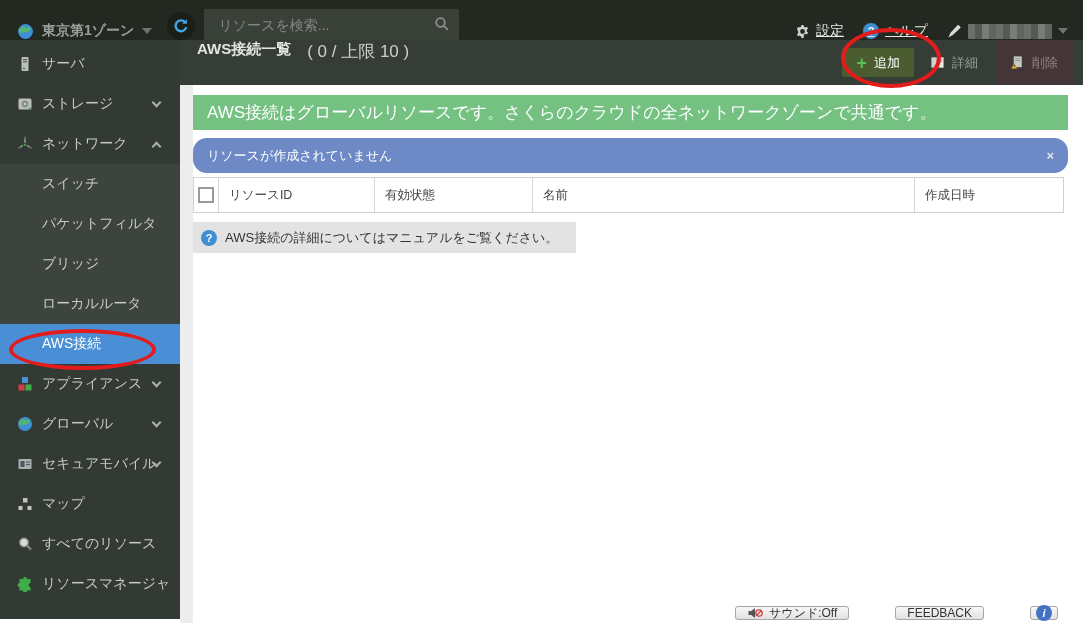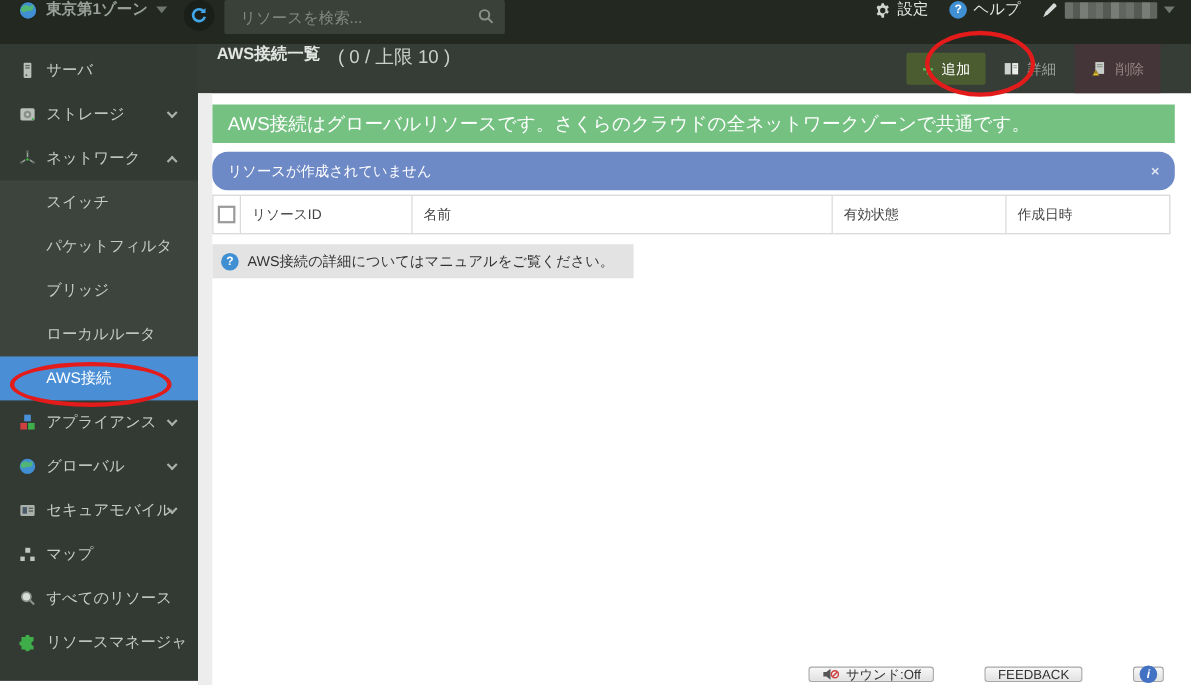--- a/index.html
+++ b/index.html
@@ -3,37 +3,37 @@
 <meta charset="utf-8">
 <style>
   * { box-sizing: border-box; }
   html,body { margin:0; padding:0; }
   body {
     width:1083px; height:623px; position:relative; overflow:hidden;
     background:#fff; font-family:"Liberation Sans","DejaVu Sans",sans-serif;
   }
   
   .topbar { position:absolute; top:0; left:0; width:1083px; height:40px;
-    background:#232821; display:flex; align-items:flex-start; z-index:5; }
+    background:#232821; display:flex; align-items:flex-end; z-index:5; }
   .zone { display:flex; align-items:center; gap:8px; padding:0 10px 0 17px;
     color:#9aa09b; font-weight:bold; font-size:14px; cursor:pointer; }
   .caret-down { width:0; height:0; border-left:5px solid transparent;
     border-right:5px solid transparent; border-top:6px solid #6f756f; }
   .refresh-btn { width:28px; height:28px; border-radius:50%; background:#1a1f1a;
     border:none; display:flex; align-items:center; justify-content:center;
     margin:0 9px 0 5px; cursor:pointer; padding:0; }
   .search { position:relative; width:255px; height:31px; background:#3a4138;
     border-radius:2px; display:flex; align-items:center; }
   .search input { flex:1; background:transparent; border:none; outline:none;
     color:#cfd3cf; font-size:14px; padding:0 32px 0 14px; width:100%; }
   .search input::placeholder { color:#828882; }
   .search .mag { position:absolute; right:9px; top:7px; }
   .tb-right { margin-left:auto; display:flex; align-items:center; gap:19px;
     padding-right:15px; color:#e6e9e6; font-size:14px; }
-  .tb-item { display:flex; align-items:center; gap:6px; cursor:pointer; }
+  .tb-item { display:flex; align-items:center; gap:6px; cursor:pointer;text-decoration:underline; }
   .qcircle { width:16px; height:16px; border-radius:50%; background:#3f8fd2;
     color:#fff; font-size:11px; font-weight:bold; display:flex;
     align-items:center; justify-content:center; }
   .masked { width:84px; height:15px; border-radius:1px;
     background:repeating-linear-gradient(90deg,#6b706b 0 7px,#555a55 7px 14px,
       #787d78 14px 21px,#60655f 21px 28px); }
   
   .sidebar { position:absolute; top:36px; left:0; width:180px; height:583px;
     background:#333a34; padding-top:8px; }
   .side-item { height:40px; display:flex; align-items:center; position:relative;
@@ -51,21 +51,21 @@
   .page-header { height:45px; background:#363d37; display:flex; align-items:flex-start; }
   .page-title { font-size:15px; color:#e2e5e2; margin:0 0 0 17px; font-weight:bold; }
   .count { color:#ccd0cc; font-size:17px; margin-left:16px; }
   .hbtns { margin-left:auto; display:flex; align-items:center; height:100%; }
   .hbtn { border:none; display:flex; align-items:center; gap:7px; font-size:13px;
     cursor:pointer; background:transparent; font-family:inherit; }
   .btn-add { background:#4c5c31; color:#fff; height:29px; padding:0 14px; border-radius:2px; }
   .plus { color:#55c05a; font-size:18px; font-weight:bold; line-height:1; }
   .btn-detail { color:#99a099; padding:0 13px; height:100%; margin-left:3px; }
   .btn-delete { background:#443538; color:#968484; padding:0 15px; height:100%;
-    margin-left:4px; margin-right:28px; }
+    margin-left:4px; margin-right:10px; }
   
   .content { position:absolute; top:45px; left:0; width:903px; height:538px; background:#fff; }
   .gutter { position:absolute; left:0; top:0; width:13px; height:538px; background:#ecedec; }
   .banner-green { margin:10px 0 0 13px; width:875px; height:35px; background:#74c181;
     color:#fff; font-size:17px; display:flex; align-items:center; padding:0 14px; }
   .banner-blue { margin:8px 0 0 13px; width:875px; height:35px; background:#6d89c6;
     color:#fff; font-size:13px; display:flex; align-items:center; padding:0 14px;
     position:relative;border-radius:14px; }
   .banner-blue .close { position:absolute; right:14px; font-weight:bold;
     color:#dfe6f2; cursor:pointer; font-size:13px; }
@@ -316,22 +316,22 @@
     <div class="banner-blue">
       <span>リソースが作成されていません</span>
       <span class="close">×</span>
     </div>
 
     <div class="thead">
       <div class="cell c-check">
         <span class="checkbox"></span>
       </div>
       <div class="cell c-id">リソースID</div>
+      <div class="cell c-status">有効状態</div>
       <div class="cell c-name">名前</div>
-      <div class="cell c-status">有効状態</div>
       <div class="cell c-date">作成日時</div>
     </div>
 
     <div>
       <div class="notice">
         <span class="qcircle">?</span>
         <span>AWS接続の詳細についてはマニュアルをご覧ください。</span>
       </div>
     </div>
 

